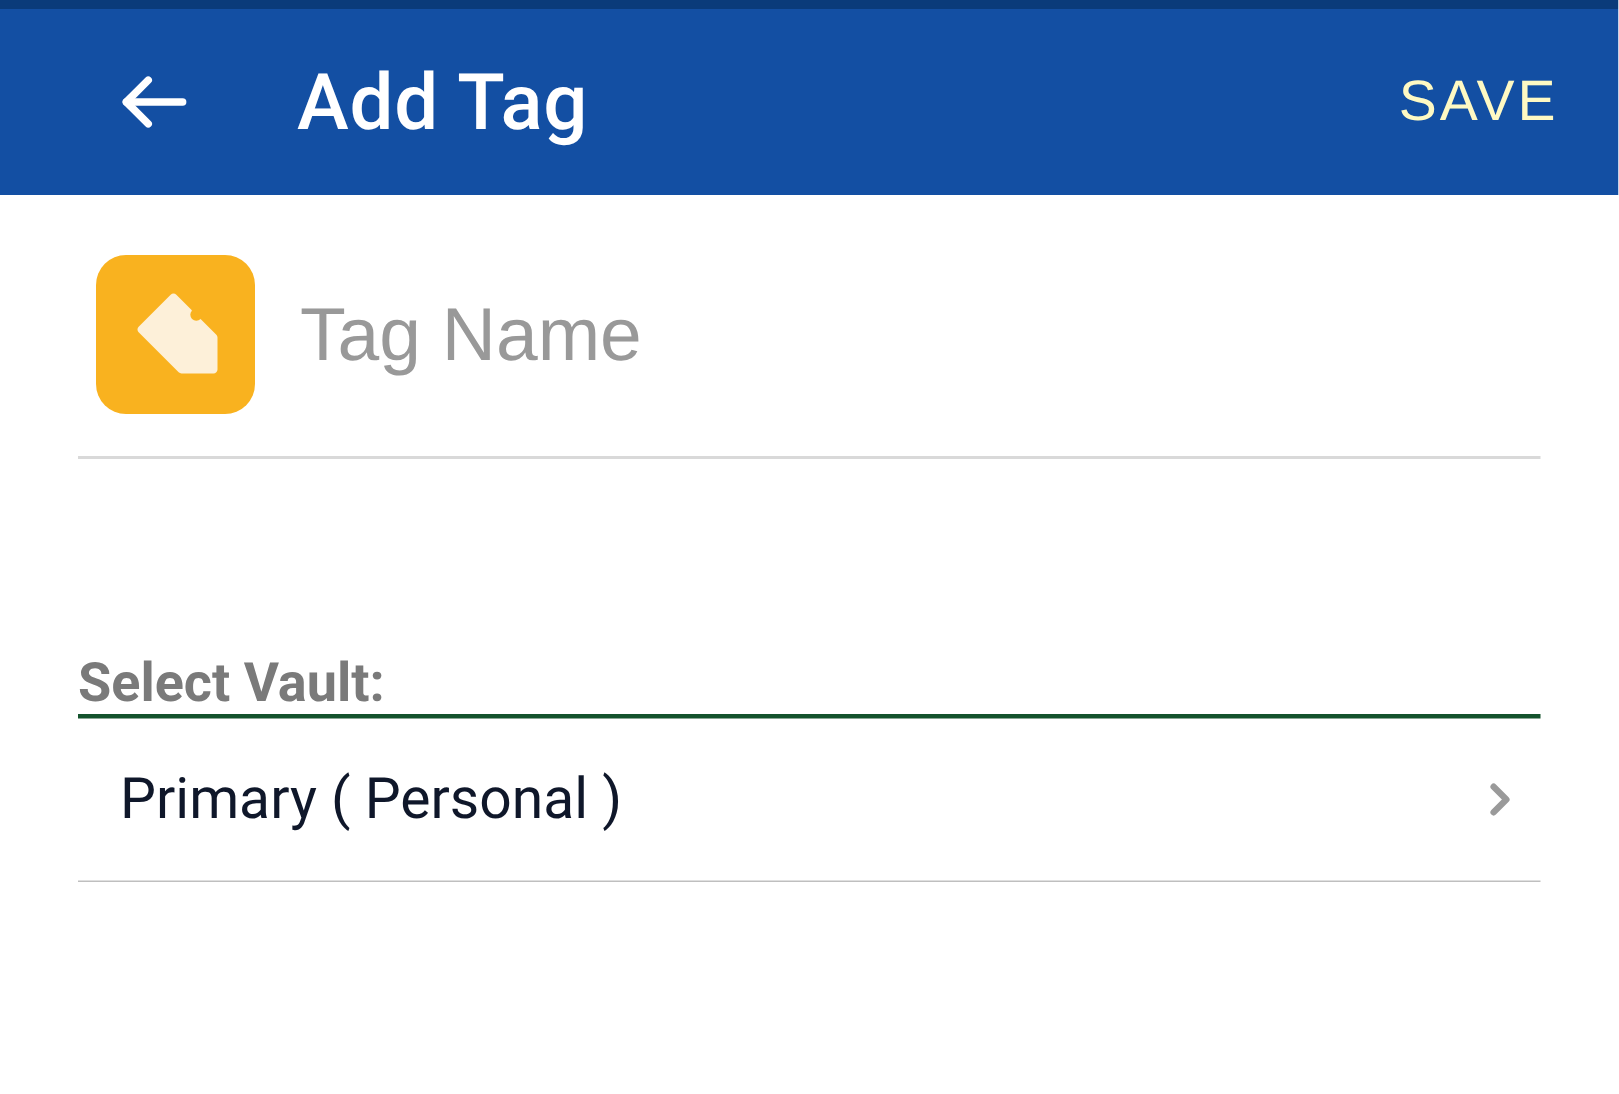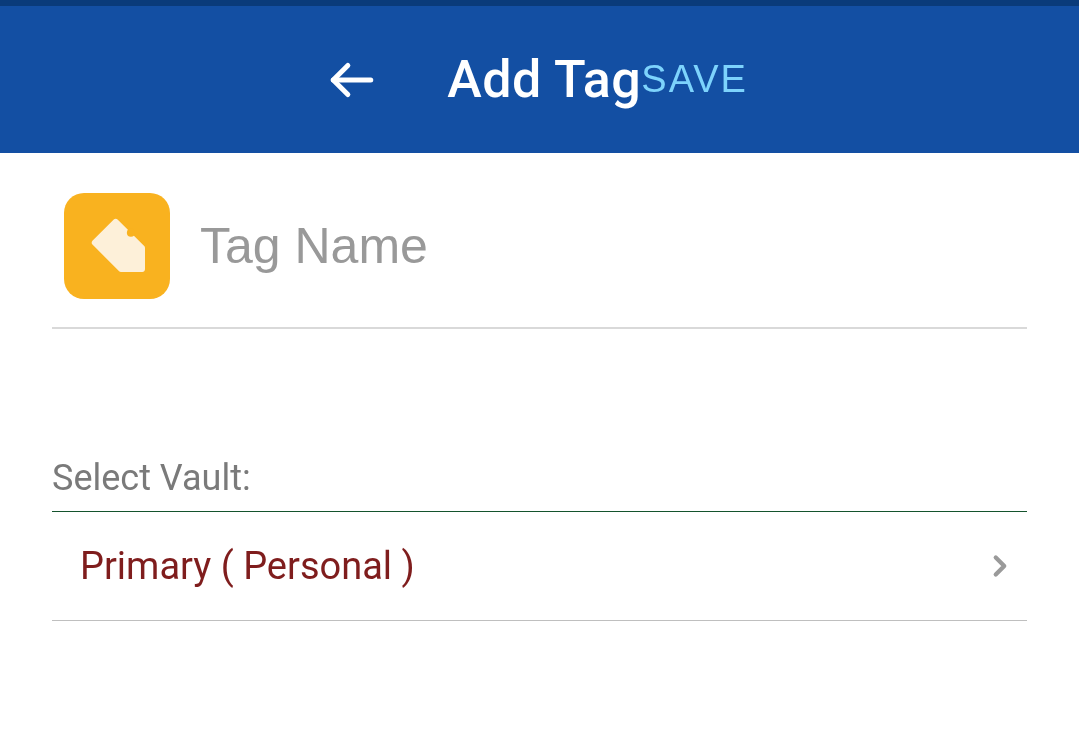--- a/index.html
+++ b/index.html
@@ -8,46 +8,46 @@
       height: 729px;
       font-family: -apple-system, BlinkMacSystemFont, "Segoe UI", Roboto, sans-serif;
       background: #ffffff;
       overflow: hidden;
     }
     .topbar-strip {
       height: 6px;
       background: #0a3b7a;
     }
     .topbar {
-      height: 147px;
+      height: 124px;
       background: #134fa3;
       display: flex;
       align-items: center;
-      justify-content: center;
-      padding: 0 40px 0 36px;
+      justify-content: space-between;
+      padding: 0 40px 0 78px;
     }
     .topbar-left {
       display: flex;
       align-items: center;
       gap: 70px;
     }
     .back-icon {
       color: #ffffff;
       display: inline-flex;
     }
     .title {
       color: #ffffff;
       font-size: 52px;
       font-weight: 500;
       letter-spacing: 0.5px;
     }
     .save-button {
       background: transparent;
       border: none;
-      color: #7dd3fc;
+      color: #fef9c3;
       font-size: 38px;
       font-weight: 500;
       letter-spacing: 2px;
       cursor: pointer;
     }
 
     .content {
       padding: 40px 52px 0 52px;
     }
 
@@ -81,34 +81,33 @@
     .tag-name-input::placeholder {
       color: #999999;
     }
 
     .vault-section {
       margin-top: 128px;
     }
     .vault-label {
       color: #7a7a7a;
       font-size: 36px;
-      font-weight: 400;
-      padding-bottom: 12px;
-      border-bottom: 1px solid #14532d;
+      font-weight: 700;
+      border-bottom: 3px solid #14532d;
     }
     .vault-row {
       display: flex;
       align-items: center;
       justify-content: space-between;
       padding: 32px 10px 32px 28px;
       border-bottom: 1px solid #bfbfbf;
       cursor: pointer;
     }
     .vault-value {
-      color: #7f1d1d;
+      color: #0f172a;
       font-size: 38px;
       font-weight: 400;
     }
     .chevron-icon {
       color: #9a9a9a;
       display: inline-flex;
     }
   </style>
 </head>
 <body>

